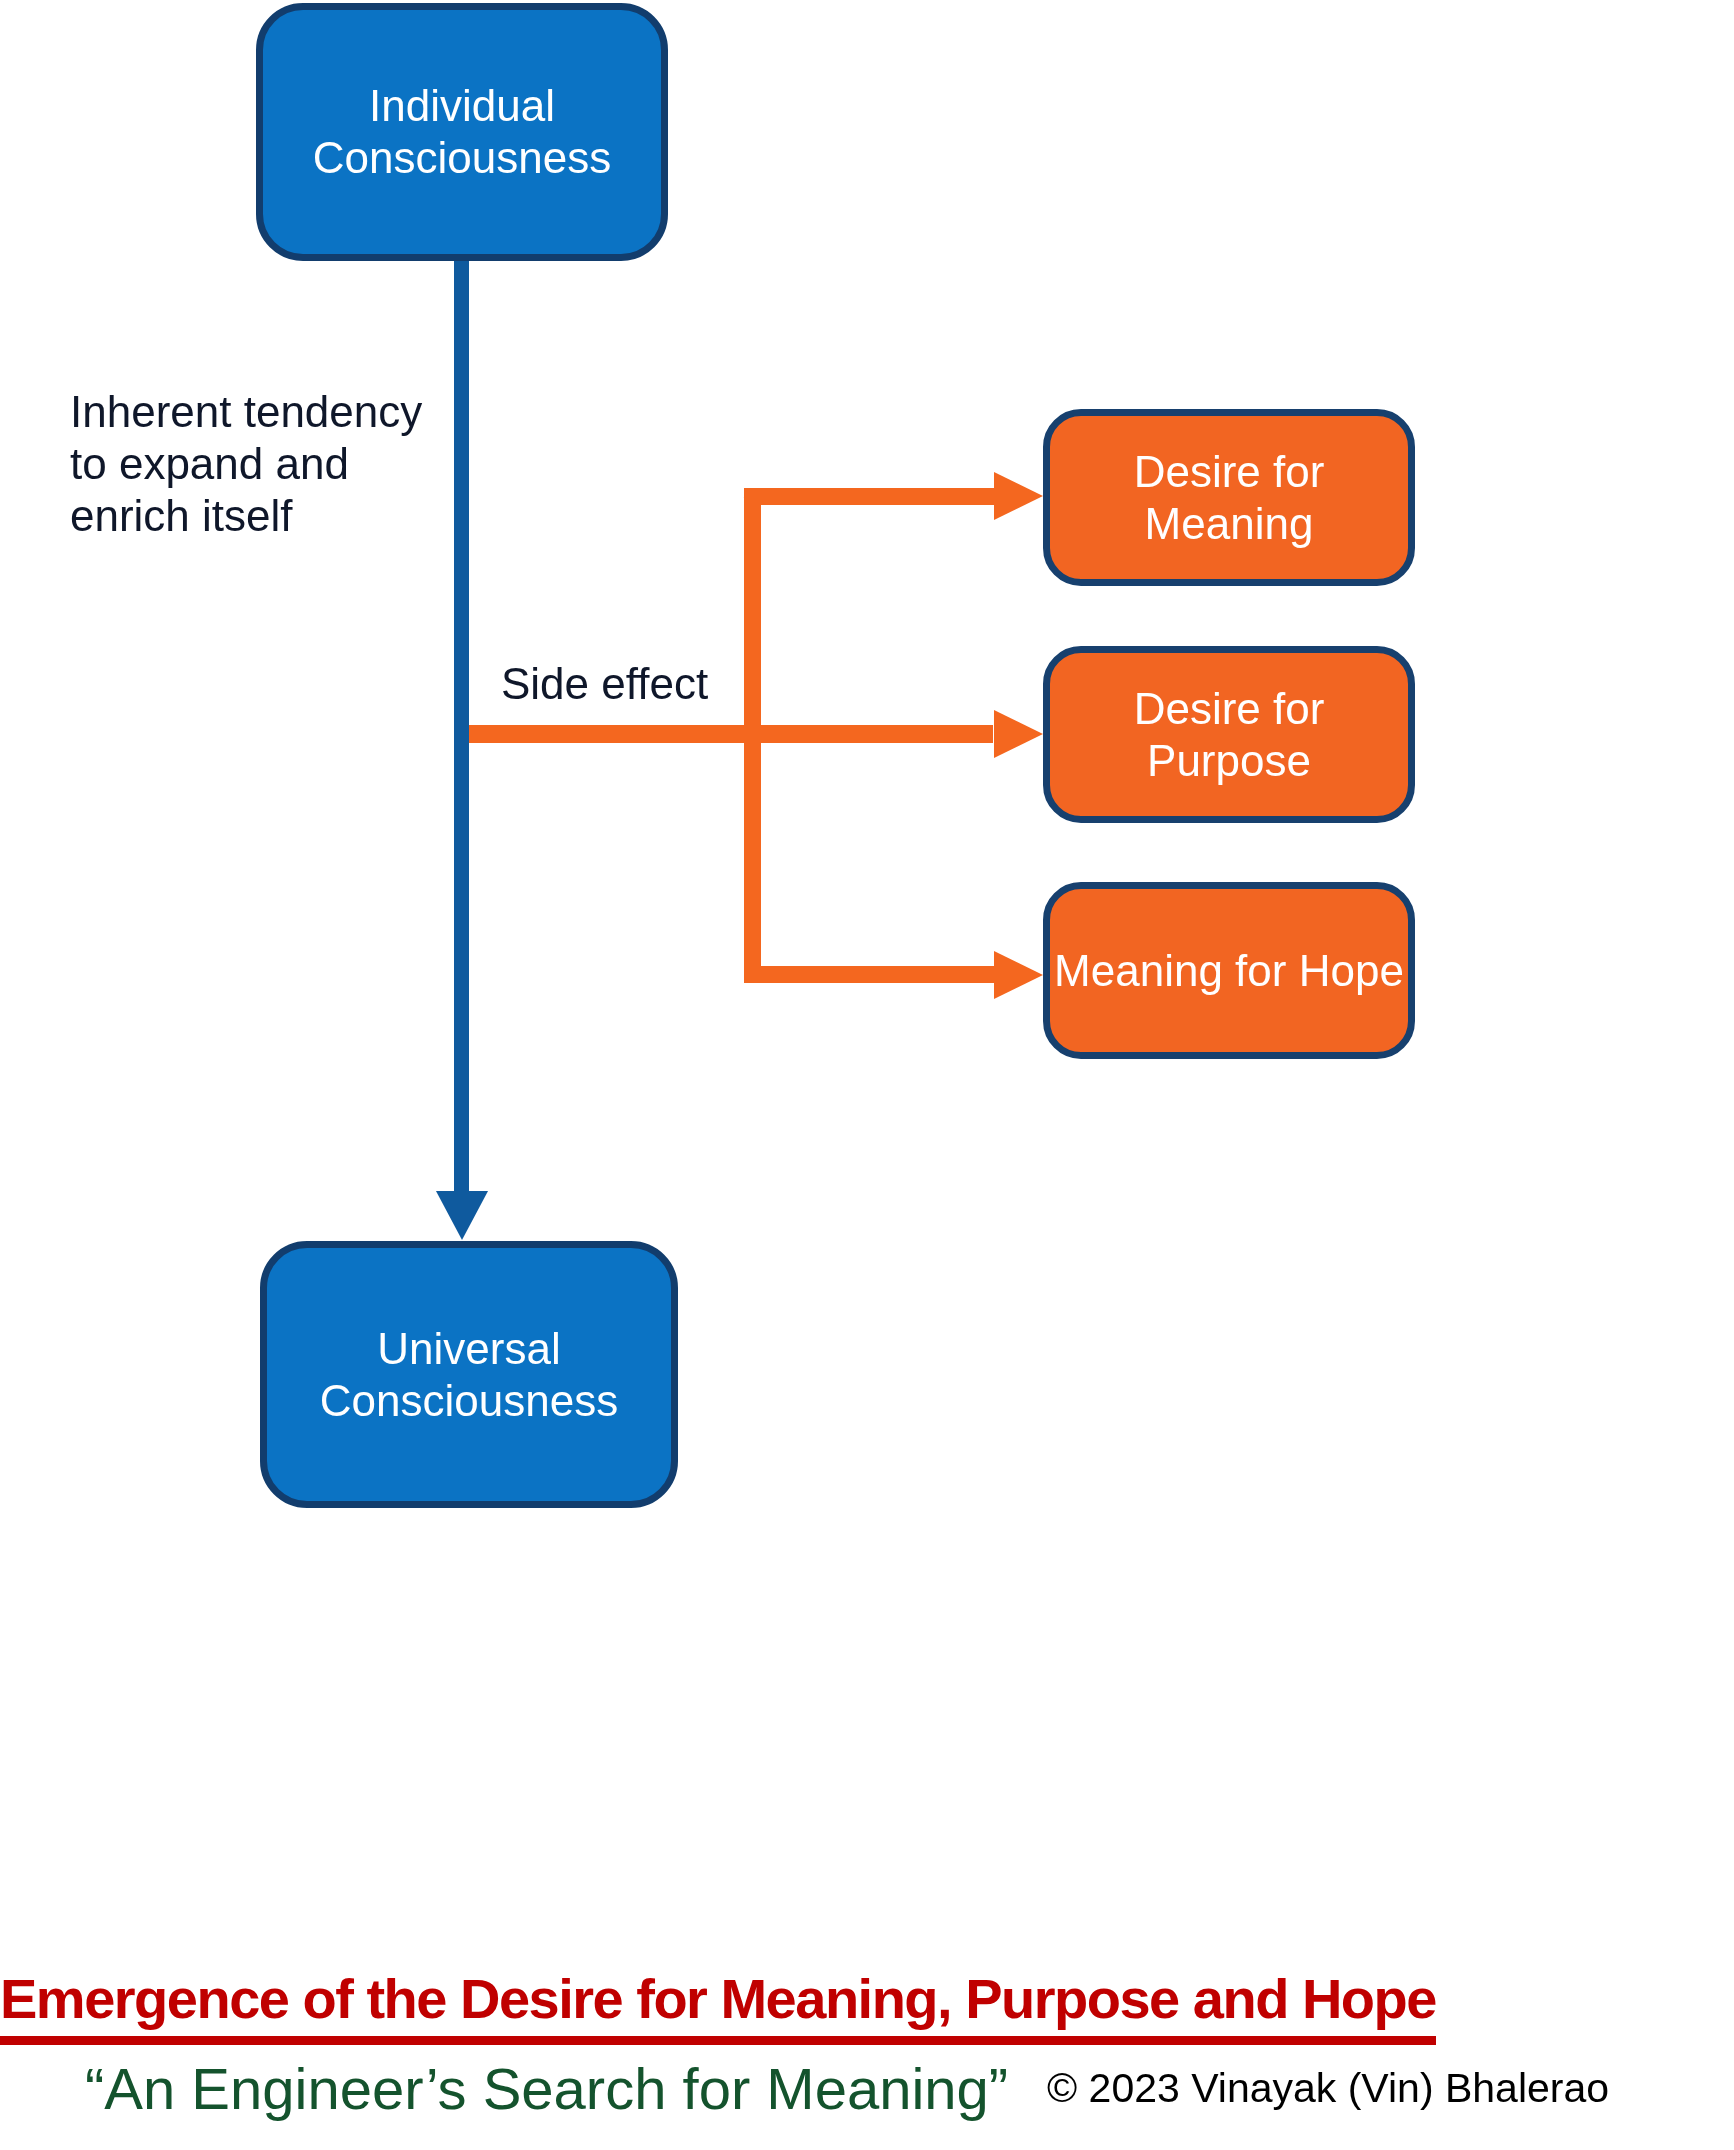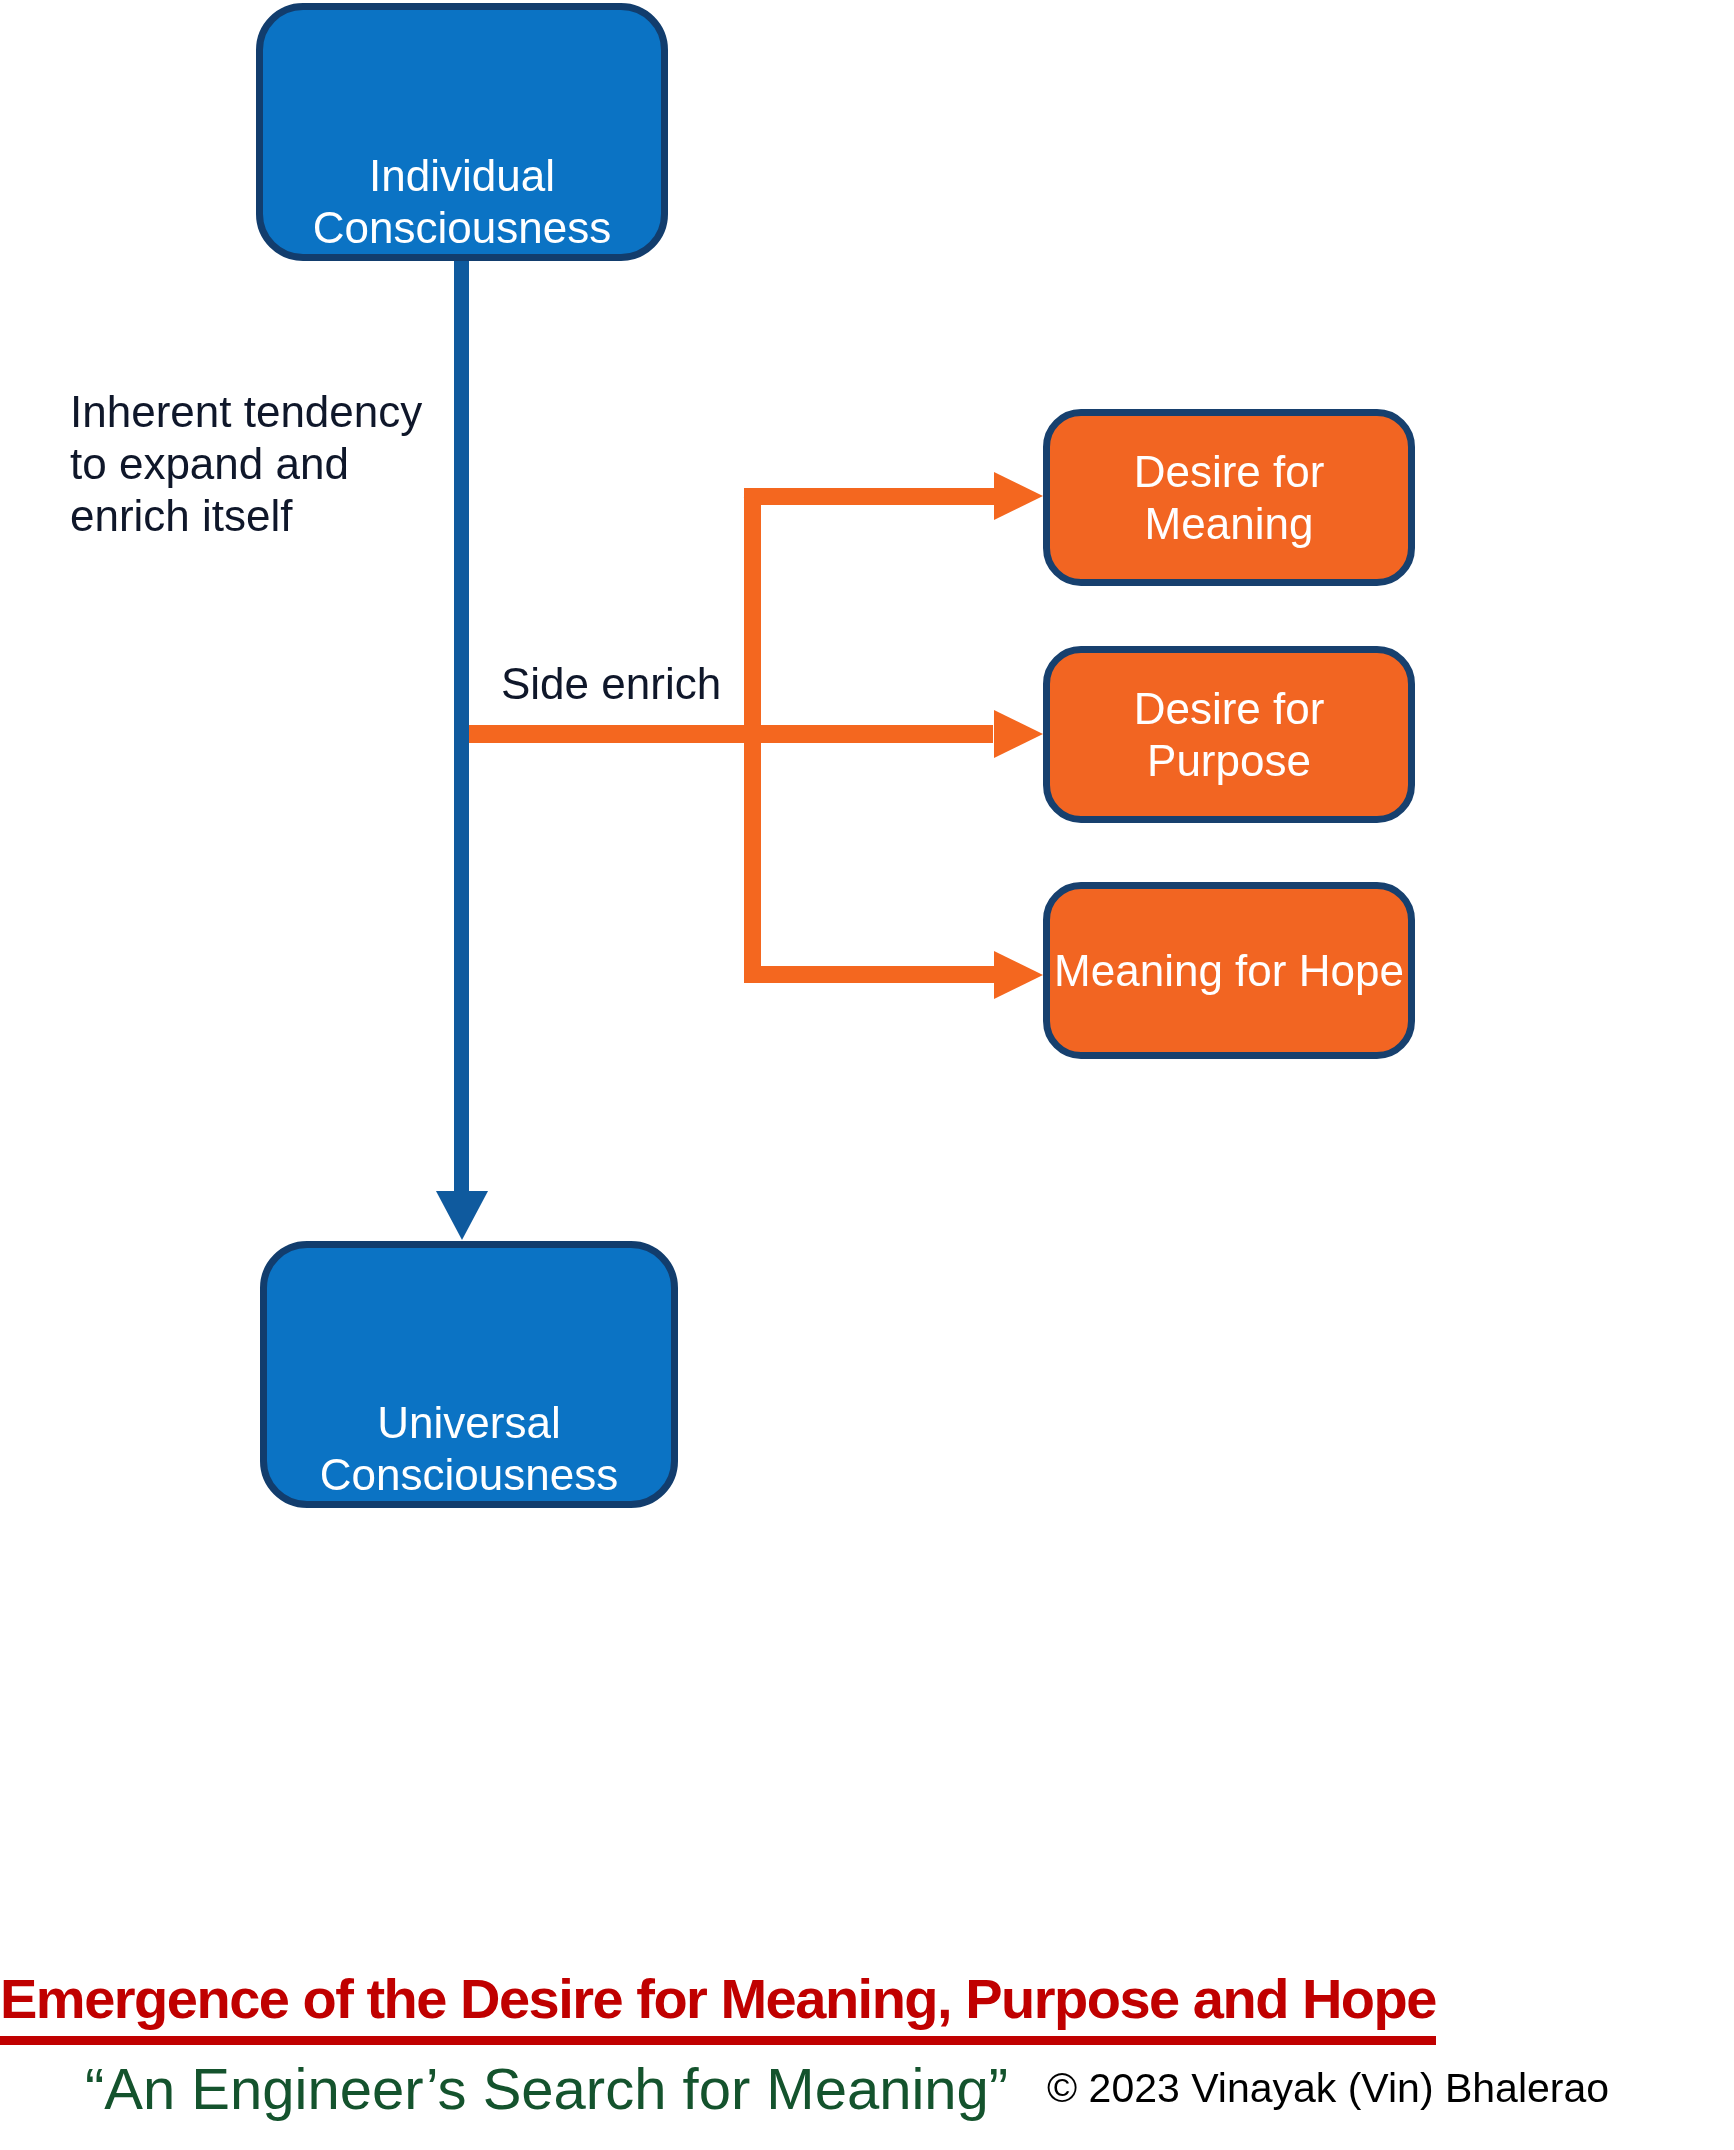--- a/index.html
+++ b/index.html
@@ -18,21 +18,20 @@
     text-align:center;
     color:#ffffff;
     white-space:pre-line;
     line-height:1.18;
   }
   .blue-node{
     background:#0b73c4;
     border:7.6px solid #123d6d;
     border-radius:47px;
     font-size:44px;
-    align-items:flex-end;
   }
   .orange-node{
     background:#f26522;
     border:7.6px solid #17406e;
     border-radius:38px;
     font-size:44px;
   }
   #box-individual{left:256px;top:3.1px;width:412px;height:258px;}
   #box-universal{left:260px;top:1241px;width:418px;height:267px;}
   #box-meaning{left:1043px;top:409px;width:372px;height:177px;}
@@ -126,21 +125,21 @@
     <span>Desire for
 Purpose</span>
   </div>
   <div class="node orange-node" id="box-hope">
     <span>Meaning for Hope</span>
   </div>
 
   <div class="edge-label" id="label-inherent">Inherent tendency
 to expand and
 enrich itself</div>
-  <div class="edge-label" id="label-side-effect">Side enrich</div>
+  <div class="edge-label" id="label-side-effect">Side effect</div>
 
   <div id="title-row">
     <span id="title-text">Emergence of the Desire for Meaning, Purpose and Hope</span>
   </div>
   <div id="footer-quote">“An Engineer’s Search for Meaning”</div>
   <div id="footer-copyright">© 2023 Vinayak (Vin) Bhalerao</div>
 
 </div>
 
 

